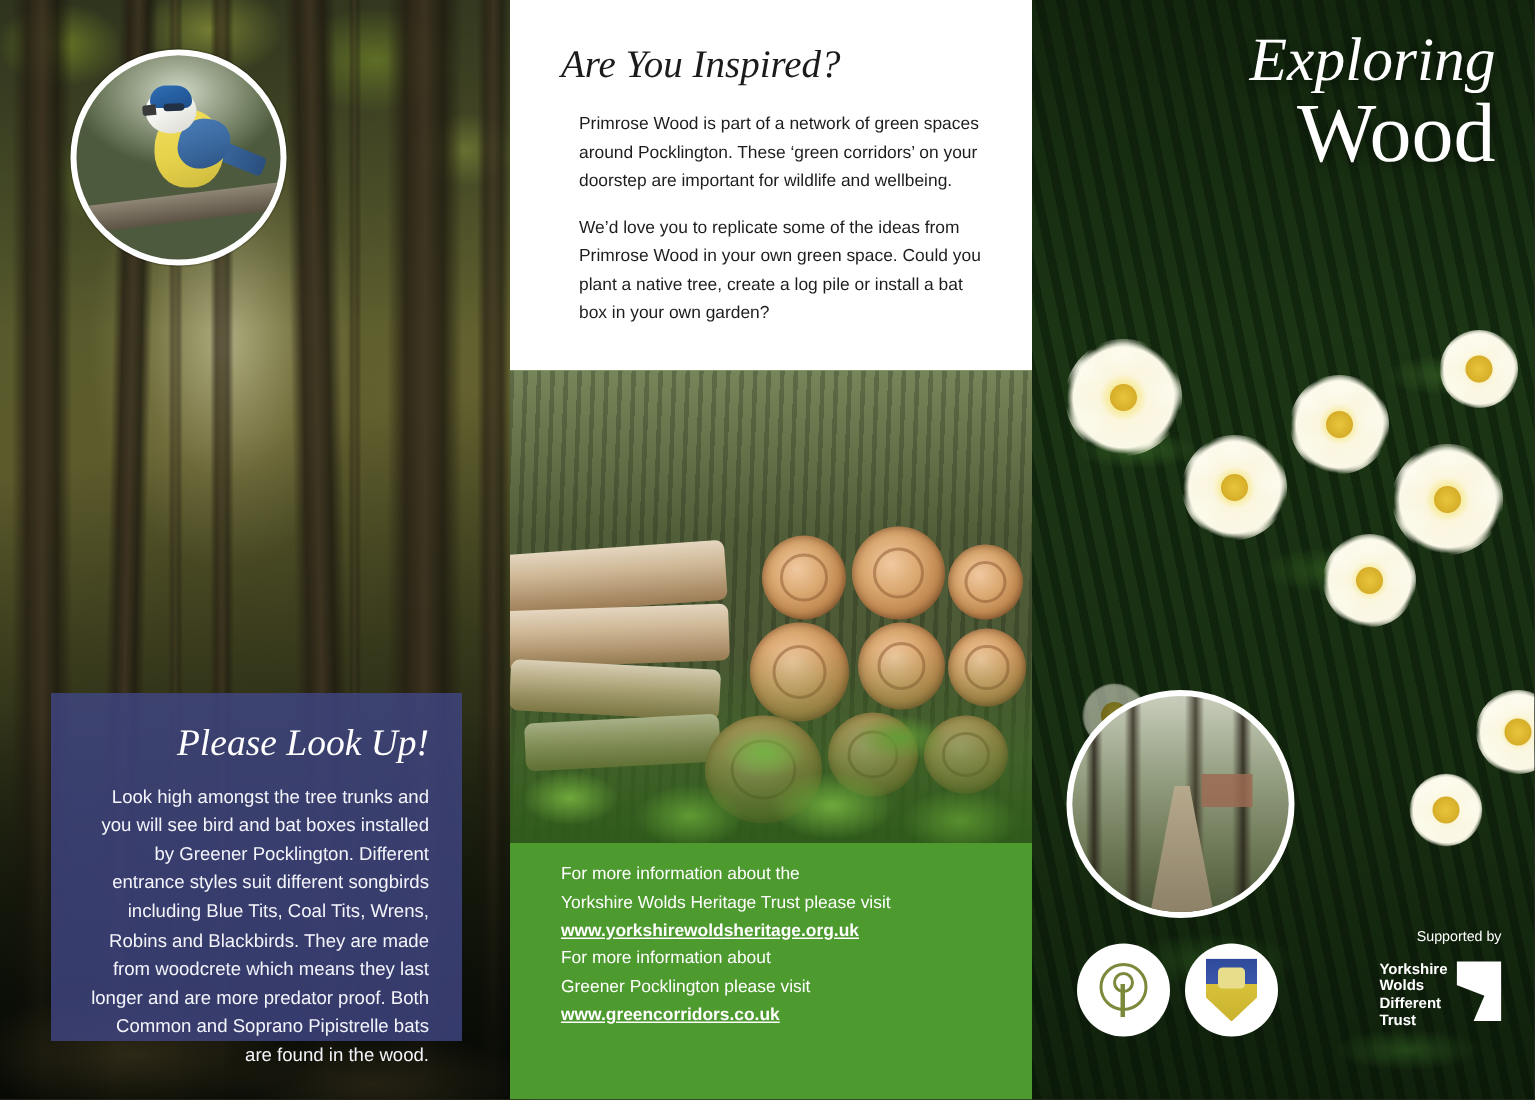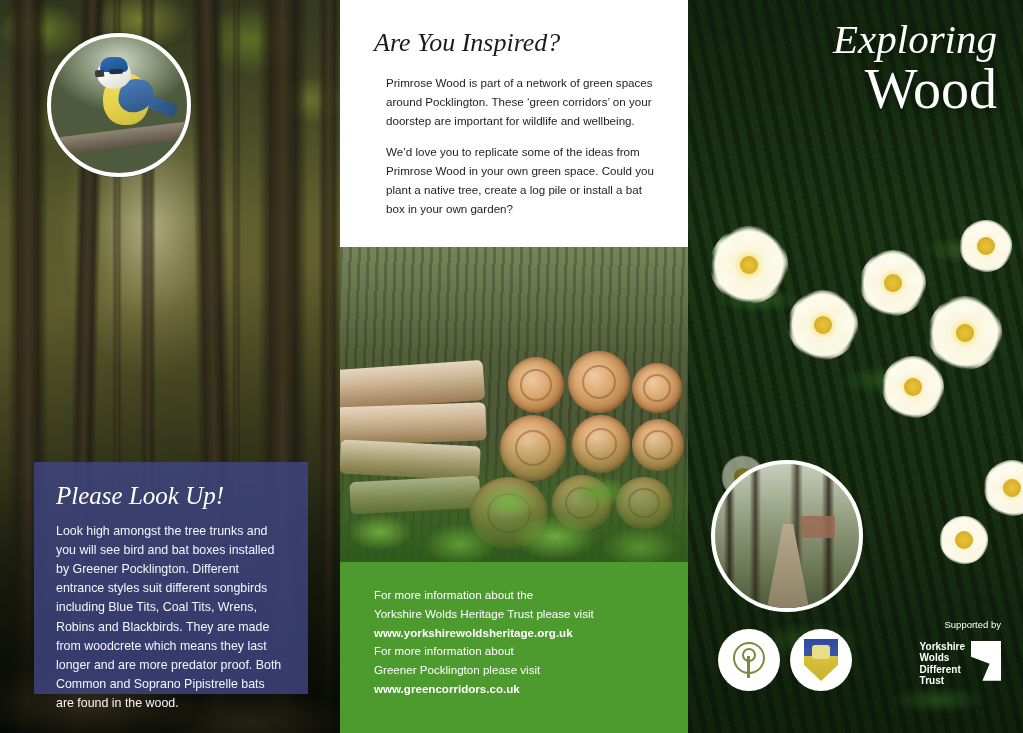--- a/index.html
+++ b/index.html
@@ -18,20 +18,21 @@
   
   .panel-left {
     position: absolute;
     left: 0; top: 0;
     width: 353px; height: 733px;
     overflow: hidden;
     background:
       linear-gradient(180deg, rgba(20,22,14,0.35) 0%, rgba(20,22,14,0.05) 30%, rgba(16,18,10,0.55) 80%, rgba(10,12,6,0.85) 100%),
       radial-gradient(ellipse 120px 200px at 150px 230px, rgba(255,250,205,0.55) 0%, rgba(255,240,170,0.15) 45%, rgba(0,0,0,0) 75%),
       linear-gradient(170deg, #3d4426 0%, #54582c 22%, #6d6a33 40%, #4a4c24 60%, #2e3418 80%, #20250f 100%);
+    text-align: right;
   }
   
   .trunk {
     position: absolute;
     top: -20px;
     height: 780px;
     background: linear-gradient(90deg, rgba(25,22,14,0.0) 0%, rgba(38,32,20,0.85) 25%, rgba(60,50,32,0.9) 50%, rgba(30,26,16,0.8) 75%, rgba(20,18,10,0.0) 100%);
     filter: blur(0.4px);
   }
   .t1 { left: 8px;  width: 40px; }
@@ -190,25 +191,25 @@
       radial-gradient(ellipse 52px 30px at 120px 112px, #5f9a33, rgba(0,0,0,0) 70%),
       radial-gradient(ellipse 60px 32px at 215px 105px, #6ea93c, rgba(0,0,0,0) 70%),
       radial-gradient(ellipse 55px 30px at 300px 115px, #588f2e, rgba(0,0,0,0) 70%),
       radial-gradient(ellipse 40px 24px at 170px 70px, #74b143, rgba(0,0,0,0) 70%),
       radial-gradient(ellipse 44px 22px at 260px 60px, #639c35, rgba(0,0,0,0) 70%),
       linear-gradient(180deg, rgba(60,110,35,0) 0%, rgba(60,110,35,.55) 55%, rgba(45,92,25,.9) 100%);
   }
   .info-block {
     position: absolute; left: 0; top: 562px; width: 348px; height: 171px;
     background: #4d9a2f;
-    padding: 24px 30px 0 34px;
+    padding: 12px 30px 0 34px;
     color: #ffffff;
   }
   .info-body { font-size: 11.6px; line-height: 1.62; }
-  .info-body .bold { font-weight: bold; }
+  .info-body .bold { font-weight: bold; text-decoration: underline; }
 
   
   .panel-right {
     position: absolute;
     left: 688px; top: 0;
     width: 335px; height: 733px;
     overflow: hidden;
     background:
       linear-gradient(180deg, rgba(10,20,8,0.55) 0%, rgba(12,24,10,0.25) 30%, rgba(8,18,6,0.35) 70%, rgba(6,14,5,0.6) 100%),
       repeating-linear-gradient(78deg, rgba(18,40,14,.85) 0 6px, rgba(34,64,24,.75) 6px 14px),

